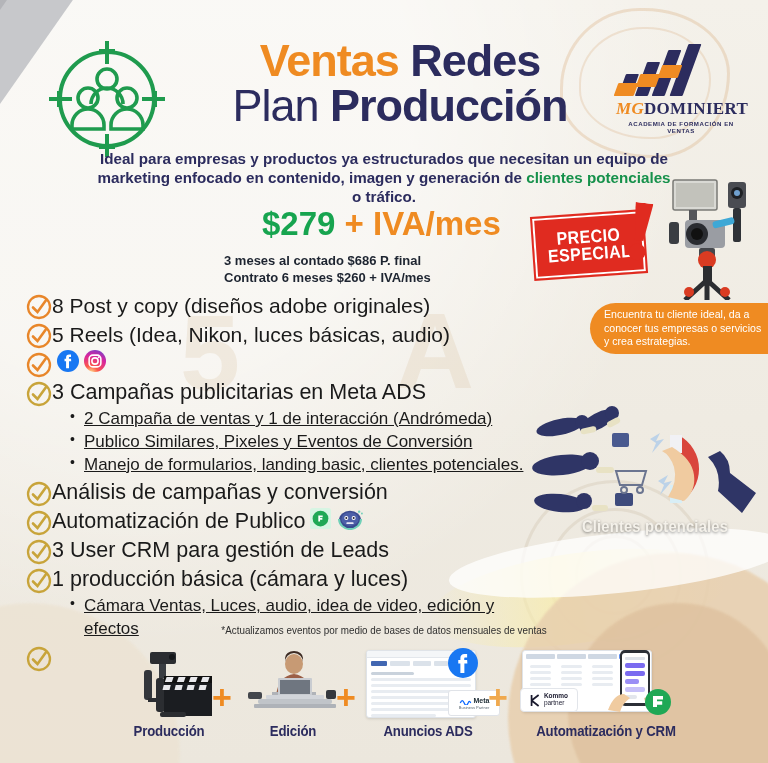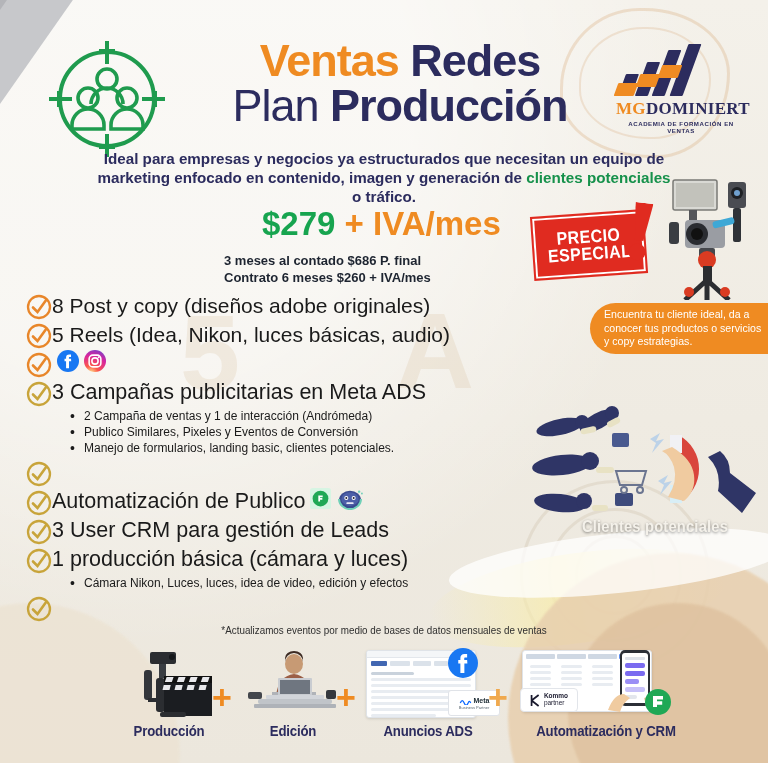--- a/index.html
+++ b/index.html
@@ -93,21 +93,21 @@
   .t-plan { font-size:45px; color:#2c2c5e; font-weight:400; letter-spacing:-1px;}
   .t-prod { font-size:45px; color:#2c2c5e; font-weight:bold; letter-spacing:-1px;}
   .t-ventas{ font-size:45px; color:#ef8b22; font-weight:bold; letter-spacing:-1px;}
   .t-redes { font-size:45px; color:#2c2c5e; font-weight:bold; letter-spacing:-1px;}
   .title-line.second { margin-top:4px; }
 
   .logo { position:absolute; right:22px; top:44px; width:130px; text-align:center; }
   .logo-bars { height:52px; position:relative; }
   .logo-bars span { position:absolute; bottom:0; transform:skewX(-20deg); border-radius:1px;}
   .logo-name { font-family:"Liberation Serif",serif; font-size:17px; letter-spacing:.3px; margin-top:3px;}
-  .logo-name .mg { color:#ef8b22; font-weight:bold; }
+  .logo-name .mg { color:#ef8b22; font-weight:bold;font-style:italic; }
   .logo-name .dom{ color:#2c2c5e; font-weight:bold; }
   .logo-sub { font-size:6.1px; color:#2c2c5e; letter-spacing:.55px; margin-top:1px; font-weight:bold;}
 
   
   .subtitle {
     position:absolute; left:96px; top:150px; width:576px;
     text-align:center; color:#2c2c5e; font-weight:bold;
     font-size:15.2px; line-height:1.24;
   }
   .subtitle .green { color:#16914b; }
@@ -182,21 +182,21 @@
   .feat { display:flex; align-items:flex-start; margin-bottom:1px; }
   .check { width:26px; height:26px; flex:0 0 26px; margin-top:2px; }
   .feat-text {
     font-size:21.5px; color:#1a1a1a; line-height:1.30; white-space:nowrap;
     font-weight:400;
   }
   .feat.row1 .feat-text,.feat.row2 .feat-text { font-size:21px; }
   .sublist { margin:0 0 3px 44px; }
   .sublist li {
     list-style:none; position:relative; padding-left:14px;
-    font-size:12px; color:#1a1a1a; line-height:1.34;
+    font-size:17px; color:#1a1a1a; line-height:1.34;text-decoration:underline;
   }
   .sublist li:before {
     content:"•"; position:absolute; left:0; top:-1px; font-size:14px;
   }
   .inline-icon { display:inline-block; vertical-align:-4px; margin-left:5px; }
 
   
   .leads-art { position:absolute; left:520px; top:405px; width:248px; height:135px; }
   .leads-caption {
     position:absolute; left:560px; top:518px; width:190px;
@@ -306,21 +306,21 @@
         <span style="left:44px; width:20px; height:13px; background:#ef8b22; bottom:18px;"></span>
       </div>
       <div class="logo-name">
         <span class="mg">MG</span><span class="dom">DOMINIERT</span>
       </div>
       <div class="logo-sub">ACADEMIA DE FORMACIÓN EN VENTAS</div>
     </div>
   </div>
 
   <div class="subtitle">
-    <span>Ideal para empresas y negocios ya estructurados que necesitan un equipo de marketing enfocado en contenido, imagen y generación de </span><span class="green">clientes potenciales</span><span> o tráfico.</span>
+    <span>Ideal para empresas y productos ya estructurados que necesitan un equipo de marketing enfocado en contenido, imagen y generación de </span><span class="green">clientes potenciales</span><span> o tráfico.</span>
   </div>
 
 
   <div class="price-main">
     <span class="amt">$279</span><span class="iva"> + IVA/mes</span>
   </div>
   <div class="price-sub">
     <div>3 meses al contado $686 P. final</div>
     <div>Contrato 6 meses $260 + IVA/mes</div>
   </div>
@@ -351,21 +351,21 @@
       <rect x="44" y="76" width="16" height="10" rx="2" fill="#46484d"></rect>
       <circle cx="52" cy="88" r="9" fill="#d93b22"></circle>
       <rect x="48" y="94" width="9" height="16" fill="#2b2d31"></rect>
       <path d="M52 108 L30 128 M52 108 L74 128 M52 108 L52 128" stroke="#2b2d31" stroke-width="5" fill="none"></path>
       <circle cx="34" cy="120" r="5" fill="#d93b22"></circle>
         <circle cx="70" cy="120" r="5" fill="#d93b22"></circle>
     </svg>
   </div>
 
   <div class="callout">
-    <span>Encuentra tu cliente ideal, da a conocer tus productos o servicios y copy estrategias.</span>
+    <span>Encuentra tu cliente ideal, da a conocer tus empresas o servicios y crea estrategias.</span>
   </div>
 
   <div class="leads-art">
     <svg viewBox="0 0 248 135" width="248" height="135">
       <g fill="#2f3566">
         <ellipse cx="40" cy="22" rx="24" ry="8" transform="rotate(-12 40 22)"></ellipse>
         <circle cx="62" cy="17" r="7"></circle>
         <ellipse cx="78" cy="16" rx="20" ry="8" transform="rotate(-28 78 16)"></ellipse>
         <circle cx="92" cy="8" r="7"></circle>
         <ellipse cx="42" cy="60" rx="30" ry="10" transform="rotate(-6 42 60)"></ellipse>
@@ -469,20 +469,21 @@
       <li>Manejo de formularios, landing basic, clientes potenciales.</li>
     </ul>
 
     <div class="feat">
       <span class="check">
         <svg viewBox="0 0 26 26" width="26" height="26">
             <circle cx="13" cy="13" r="11" fill="none" stroke="#c8a43a" stroke-width="2.3"></circle>
             <path d="M7 13.5 L11.5 18 L20.5 5.5" fill="none" stroke="#c8a43a" stroke-width="2.6" stroke-linecap="round"></path>
           </svg>
       </span>
+      <span class="feat-text">Análisis de campañas y conversión</span>
     </div>
 
     <div class="feat">
       <span class="check">
         <svg viewBox="0 0 26 26" width="26" height="26">
             <circle cx="13" cy="13" r="11" fill="none" stroke="#c8a43a" stroke-width="2.3"></circle>
             <path d="M7 13.5 L11.5 18 L20.5 5.5" fill="none" stroke="#c8a43a" stroke-width="2.6" stroke-linecap="round"></path>
           </svg>
       </span>
       <span class="feat-text">Automatización de Publico</span>
@@ -522,21 +523,21 @@
     <div class="feat">
       <span class="check">
         <svg viewBox="0 0 26 26" width="26" height="26">
             <circle cx="13" cy="13" r="11" fill="none" stroke="#c8a43a" stroke-width="2.3"></circle>
             <path d="M7 13.5 L11.5 18 L20.5 5.5" fill="none" stroke="#c8a43a" stroke-width="2.6" stroke-linecap="round"></path>
           </svg>
       </span>
       <span class="feat-text">1 producción básica (cámara y luces)</span>
     </div>
     <ul class="sublist">
-      <li>Cámara Nikon, Luces, luces, idea de video, edición y efectos</li>
+      <li>Cámara Ventas, Luces, audio, idea de video, edición y efectos</li>
     </ul>
 
     <div class="feat">
       <span class="check">
         <svg viewBox="0 0 26 26" width="26" height="26">
             <circle cx="13" cy="13" r="11" fill="none" stroke="#c8a43a" stroke-width="2.3"></circle>
             <path d="M7 13.5 L11.5 18 L20.5 5.5" fill="none" stroke="#c8a43a" stroke-width="2.6" stroke-linecap="round"></path>
           </svg>
       </span>
     </div>

